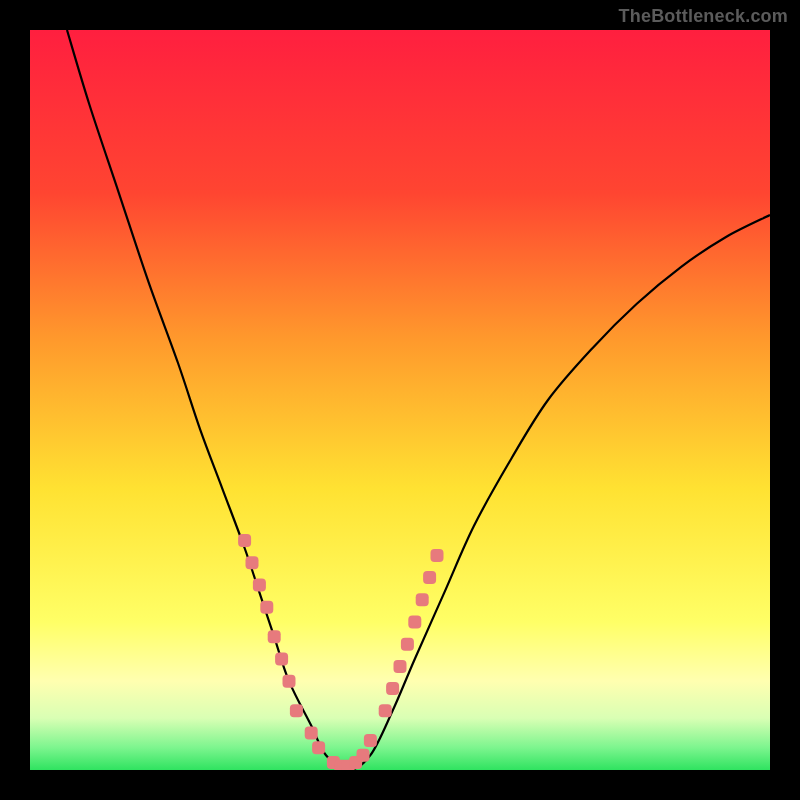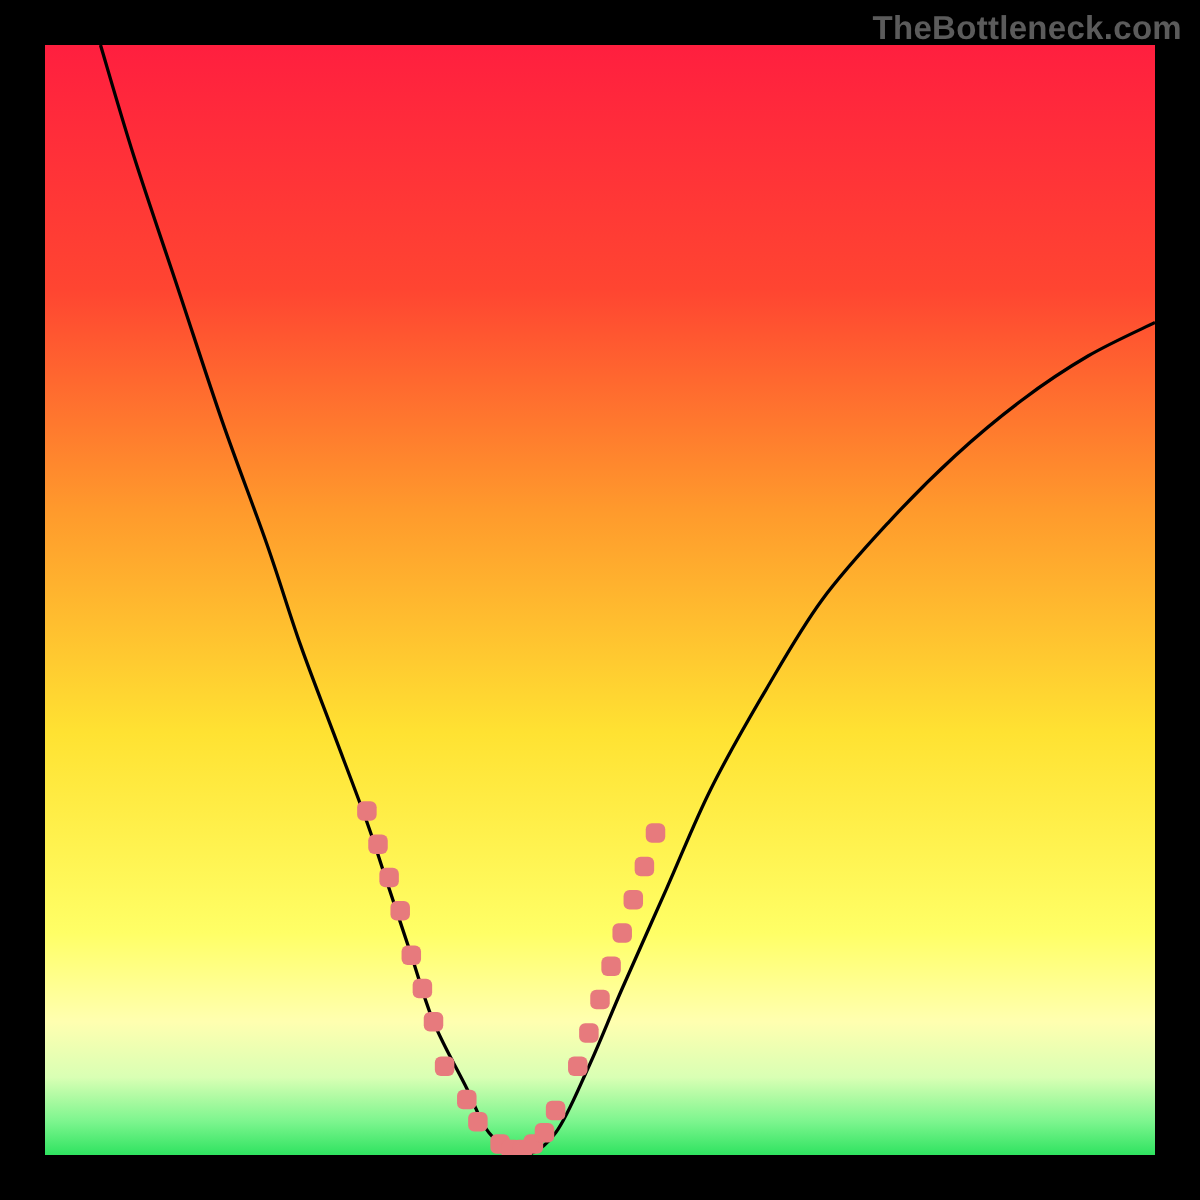--- a/index.html
+++ b/index.html
@@ -14,21 +14,21 @@
   .frame {
     position: relative;
     width: 800px;
     height: 800px;
     background: #000;
   }
   .watermark {
     position: absolute;
     top: 6px;
     right: 12px;
-    font-size: 22px;
+    font-size: 18px;
     font-weight: bold;
     color: #5b5b5b;
     letter-spacing: 0.2px;
     z-index: 50;
   }
   .plot-wrap {
     position: absolute;
     left: 30px;
     top: 30px;
     width: 740px;

